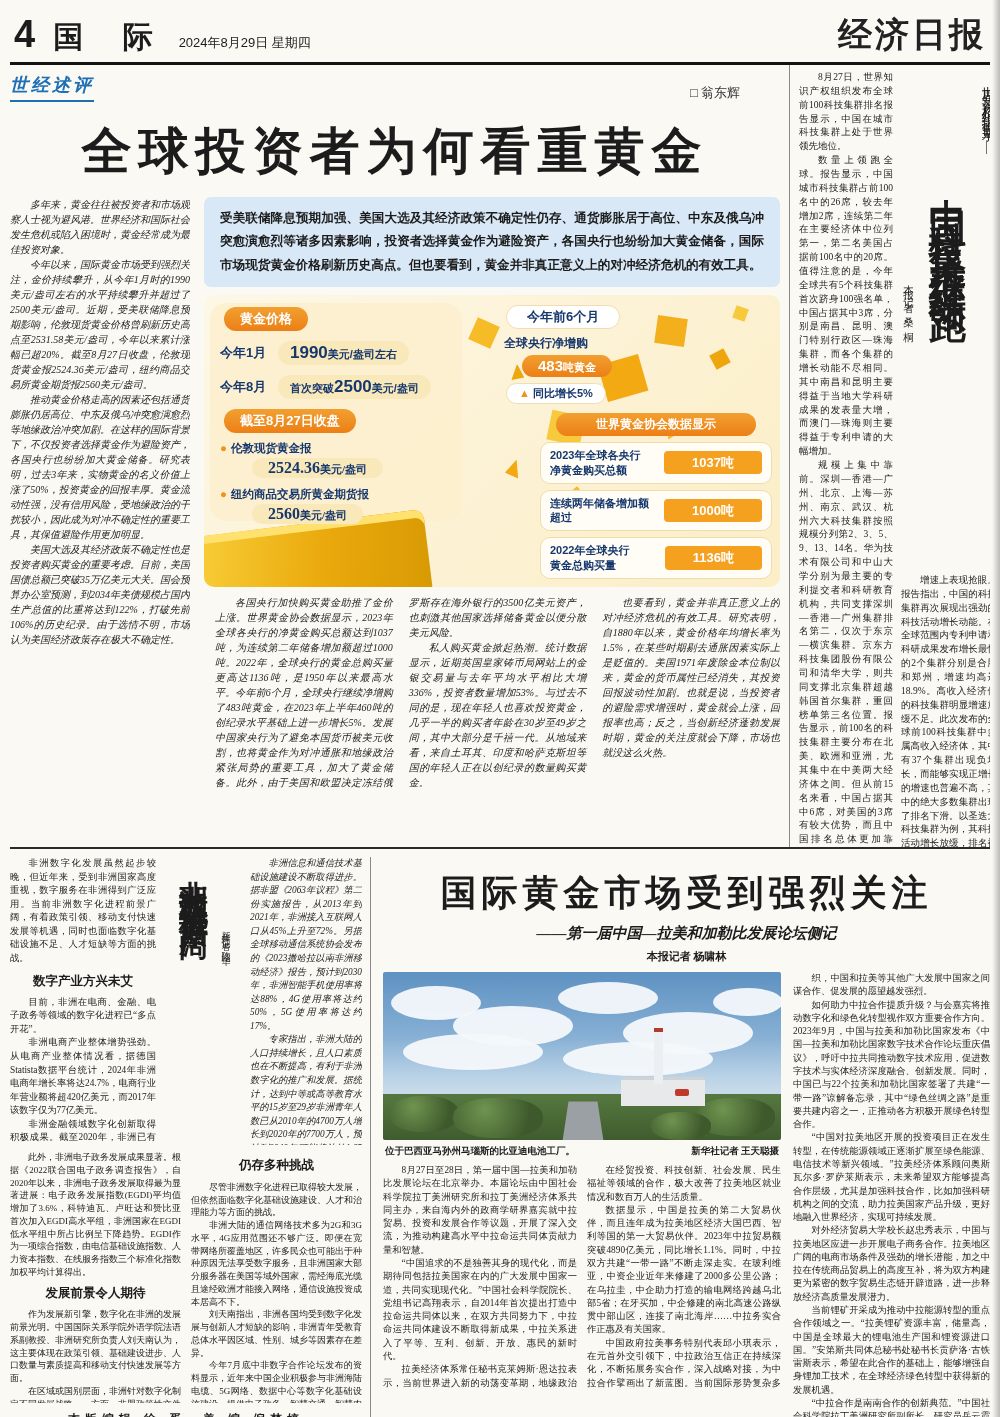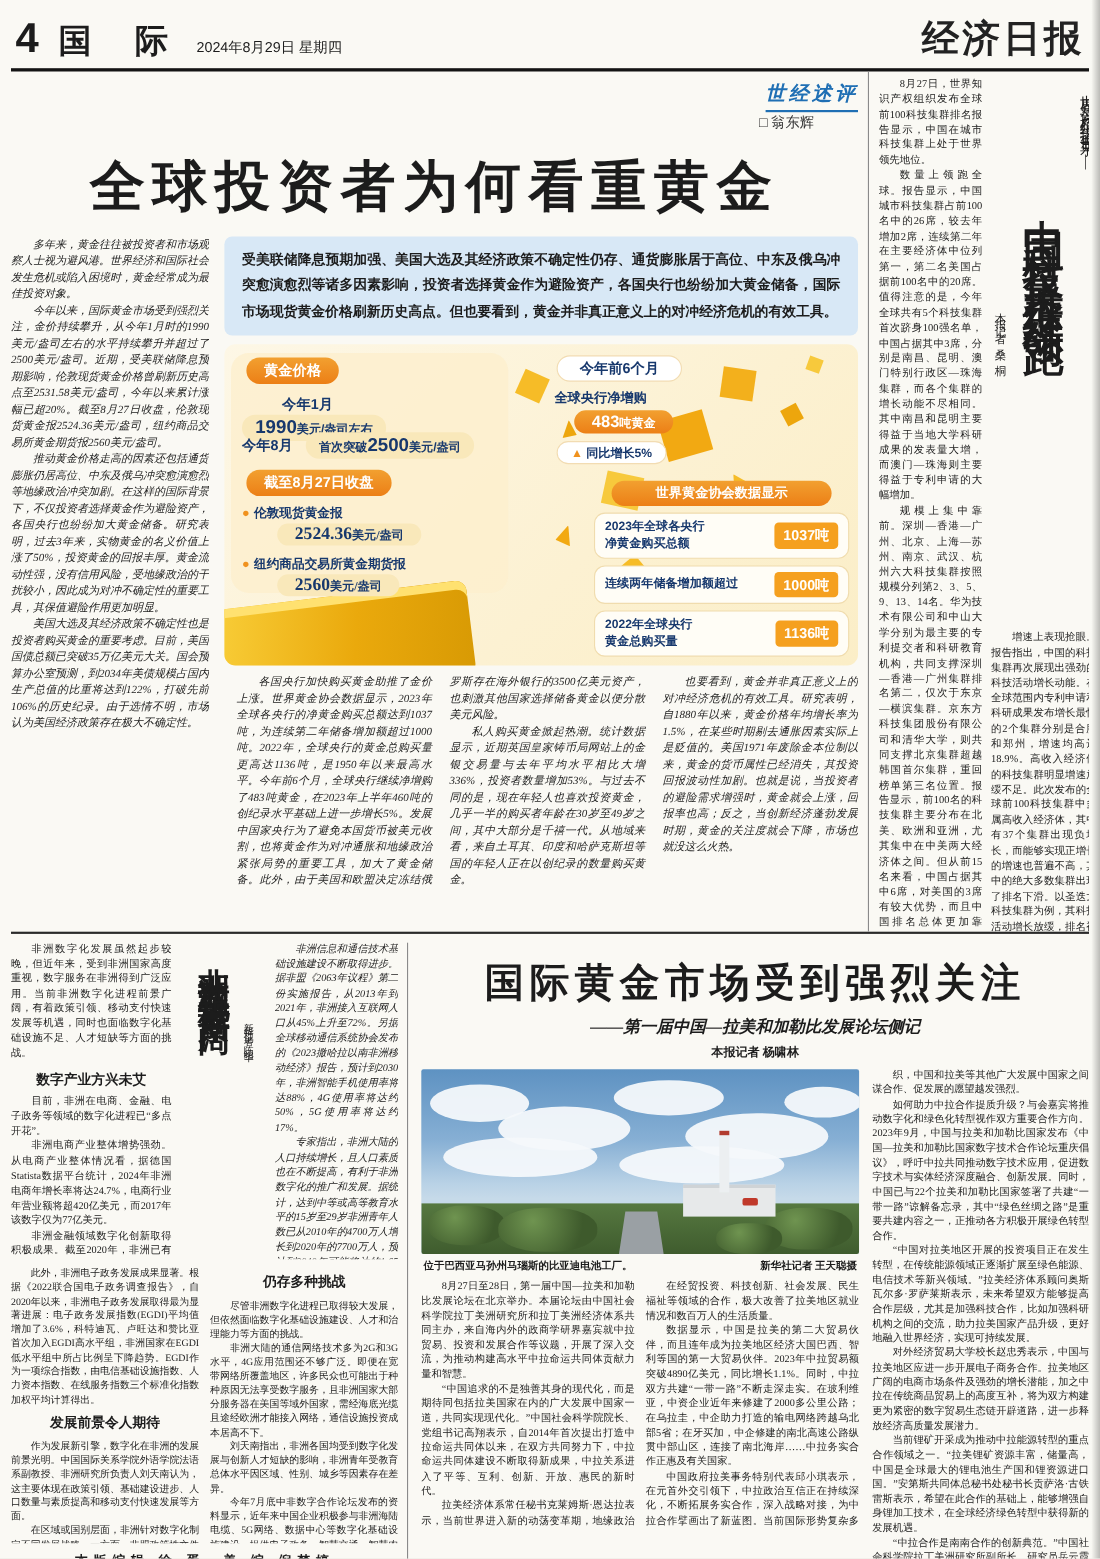--- a/index.html
+++ b/index.html
@@ -16,21 +16,21 @@
   .issue-date{font-size:13px;margin-left:10px;font-family:"Liberation Sans",sans-serif;}
   .masthead{font-size:34px;font-weight:900;letter-spacing:3px;color:#222;
         font-family:"DejaVu Serif",serif;}
   .header-rule{border-top:3px solid #141414;margin:0 10px;}
 
   
   .top-zone{display:flex;margin:0 10px;height:782px;overflow:hidden;}
   .gold-zone{width:770px;flex:none;padding-right:9px;}
   .tech-zone{flex:1;border-left:1px solid #8a8a8a;padding-left:9px;}
 
-  .gold-header{display:flex;justify-content:space-between;align-items:flex-end;margin-top:8px;flex-direction:column;}
+  .gold-header{display:flex;justify-content:space-between;align-items:flex-end;margin-top:8px;}
   .col-label{color:#1f6fb4;font-weight:900;font-style:italic;font-size:18px;letter-spacing:3px;
         border-bottom:2px solid #1f6fb4;padding-bottom:3px;}
   .gold-author{font-size:13px;color:#333;padding-right:40px;}
   .gold-headline{font-size:50px;font-weight:900;text-align:center;letter-spacing:7px;margin:16px 0 12px 0;}
 
   .gold-body{display:flex;gap:14px;}
   .gold-leftcol{width:180px;flex:none;height:592px;overflow:hidden;font-size:10px;line-height:1.5;
         text-align:justify;font-style:italic;}
   .gold-leftcol p,.textcol p{margin:0;text-indent:2em;}
   .gold-right{flex:1;min-width:0;display:flex;flex-direction:column;}
@@ -68,21 +68,21 @@
   .ig-h1value b{font-size:15px;}
   .ig-h1growth{position:absolute;left:302px;top:88px;background:#fff;border:1px solid #f2dcb2;border-radius:12px;
         padding:2px 12px;color:#17386d;font-size:11px;font-weight:900;z-index:3;font-family:"Liberation Sans",sans-serif;}
   .tri{color:#f0921e;margin-right:3px;}
   .ig-wga{position:absolute;right:8px;bottom:8px;width:232px;z-index:4;}
   .wga-badge{background:linear-gradient(#f2a030,#ec7f16);color:#fff;border-radius:14px;text-align:center;
         font-size:12px;font-weight:bold;padding:3px 6px;width:188px;margin:0 auto;font-family:"Liberation Sans",sans-serif;}
   .wga-card{background:#fffdf6;border:1px solid #f0dcae;border-radius:10px;margin-top:6px;padding:5px 9px;
         display:flex;align-items:center;justify-content:space-between;font-size:11px;color:#17386d;
         font-weight:bold;font-family:"Liberation Sans",sans-serif;line-height:1.35;}
-  .wga-value{background:#f5a01f;color:#fff;border-radius:4px;padding:3px 8px;font-size:13px;font-weight:bold;
+  .wga-value{background:#f5a01f;color:#fff;border-radius:4px;padding:3px 28px;font-size:13px;font-weight:bold;
         white-space:nowrap;margin-left:6px;}
 
   .gold-cont{margin-top:8px;height:212px;overflow:hidden;column-count:3;column-gap:16px;
         font-size:10px;line-height:1.5;text-align:justify;font-style:italic;margin-left:11px;}
 
   
   .tech-flex{display:flex;gap:8px;height:776px;margin-top:6px;}
   .tech-c1{width:94px;flex:none;font-size:9.5px;line-height:1.46;text-align:justify;overflow:hidden;}
   .tech-c2{flex:1;min-width:0;display:flex;flex-direction:column;}
   .tech-titleblock{height:497px;display:flex;justify-content:flex-end;gap:7px;}
@@ -177,21 +177,21 @@
             <div class="shard" style="left:398px;top:64px;width:42px;height:38px;transform:rotate(-16deg);background:#f2a912;"></div>
             <div class="shard" style="left:455px;top:120px;width:26px;height:24px;transform:rotate(40deg);background:#f6bc27;clip-path:polygon(0 20%,100% 0,70% 100%);"></div>
             <div class="shard" style="left:452px;top:22px;width:30px;height:28px;transform:rotate(8deg);background:#f3b01c;"></div>
             <div class="shard" style="left:508px;top:56px;width:16px;height:16px;transform:rotate(-28deg);background:#eda60d;"></div>
             <div class="shard" style="left:300px;top:168px;width:18px;height:16px;transform:rotate(66deg);background:#f2a912;clip-path:polygon(0 0,100% 40%,40% 100%);"></div>
             <div class="shard" style="left:360px;top:196px;width:22px;height:20px;transform:rotate(-40deg);background:#f6bc27;"></div>
             <div class="shard" style="left:530px;top:12px;width:13px;height:13px;transform:rotate(20deg);background:#f7c93c;"></div>
             <div class="gold-bar"></div>
 
             <div class="ig-badge" style="left:20px;top:12px;">黄金价格</div>
-            <div class="ig-row" style="left:16px;top:46px;flex-direction:column;">
+            <div class="ig-row" style="left:16px;top:46px;">
               <span class="ig-when">今年1月</span>
               <span class="ig-pill"><b>1990</b><span>美元/盎司左右</span></span>
             </div>
             <div class="ig-row" style="left:16px;top:80px;">
               <span class="ig-when">今年8月</span>
               <span class="ig-pill"><span>首次突破</span><b>2500</b><span>美元/盎司</span></span>
             </div>
             <div class="ig-badge" style="left:20px;top:114px;">截至8月27日收盘</div>
             <div class="ig-bullet" style="top:146px;"><span class="ig-dot">●</span><span>伦敦现货黄金报</span></div>
             <div class="ig-numpill" style="top:163px;"><b>2524.36</b><span>美元/盎司</span></div>

